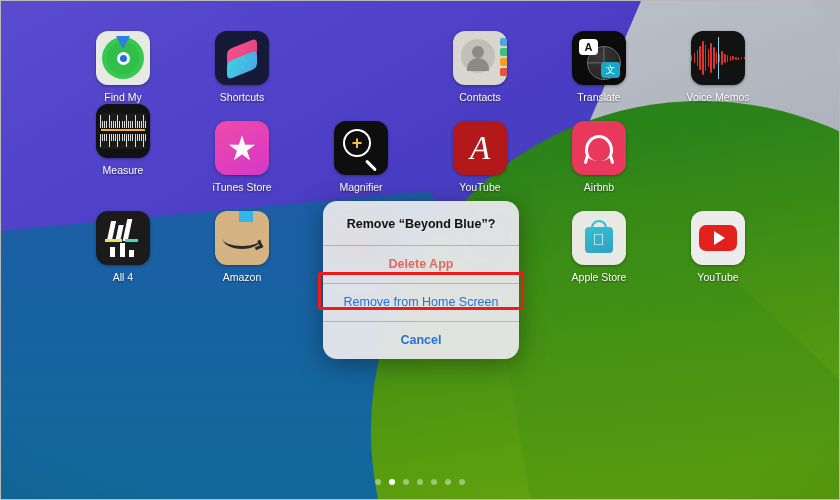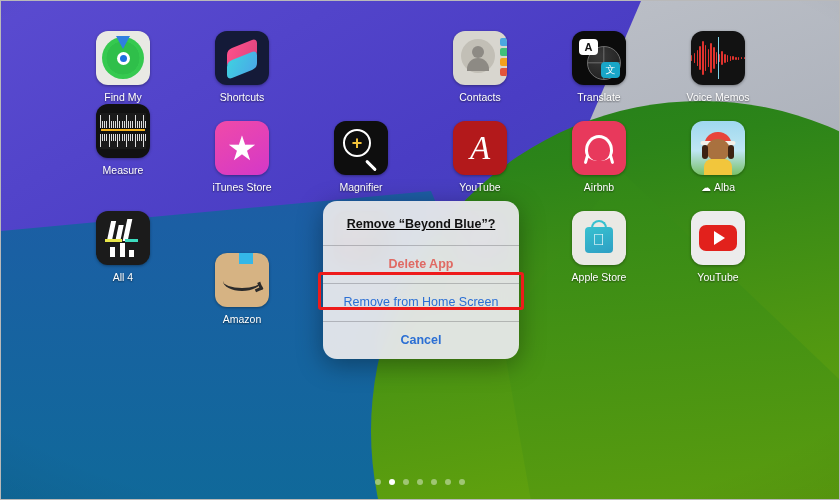--- a/index.html
+++ b/index.html
@@ -238,21 +238,21 @@
   #alert{
     position:absolute;
     left:322px; top:200px; width:196px;
     border-radius:14px;
     background:rgba(233,233,236,.94);
     backdrop-filter:blur(12px);
     box-shadow:0 6px 26px rgba(0,0,0,.35);
     overflow:hidden;
     text-align:center;
   }
-  #alert .head{ padding:16px 14px 13px;text-decoration:underline; }
+  #alert .head{ padding:16px 14px 13px; }
   #alert .title{
     font-size:12.5px; font-weight:bold; color:#111;
     line-height:15px;
   }
   #alert .msg{
     margin-top:5px; font-size:10.2px; color:#1c1c1c; line-height:13px;
   }
   #alert .sep{height:1px;background:rgba(60,60,67,.28);}
   #alert .act{
     padding:11px 6px;
@@ -425,44 +425,34 @@
           <span>A</span>
         </div>
         <div class="label"><span>YouTube</span></div>
       </div>
       <div class="app" style="left: 538px; top: 120px;">
         <div class="icon ic-airbnb">
           <div class="a"></div>
         </div>
         <div class="label"><span>Airbnb</span></div>
       </div>
-      <div class="app" style="left: 657px; top: 120px;">
-        <div class="icon ic-alba">
-          <div class="cap"></div>
-          <div class="head"></div>
-          <div class="hair l"></div>
-          <div class="hair r"></div>
-          <div class="body"></div>
-        </div>
-        <div class="label"><span class="cloud">☁</span><span>Alba</span></div>
-      </div>
       <div class="app" style="left: 62px; top: 210px;">
         <div class="icon ic-all4">
           <div class="b b1"></div>
           <div class="b b2"></div>
           <div class="b b3"></div>
           <div class="y"></div>
           <div class="g"></div>
           <div class="b b4"></div>
           <div class="b b5"></div>
           <div class="b b6"></div>
         </div>
         <div class="label"><span>All 4</span></div>
       </div>
-      <div class="app" style="left: 181px; top: 210px; margin-top: 42px;">
+      <div class="app" style="left: 181px; top: 210px;">
         <div class="icon ic-amazon">
           <div class="tape"></div>
           <div class="smile"></div>
           <div class="arw"></div>
         </div>
         <div class="label"><span>Amazon</span></div>
       </div>
       <div class="app" style="left: 300px; top: 210px;">
         <div class="icon ic-bbc">
           <div class="bl">

